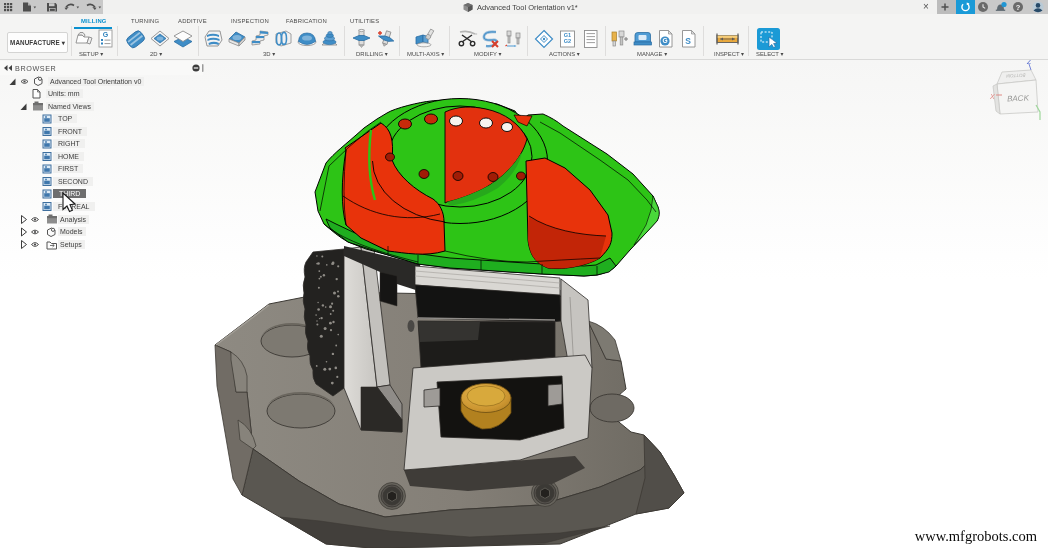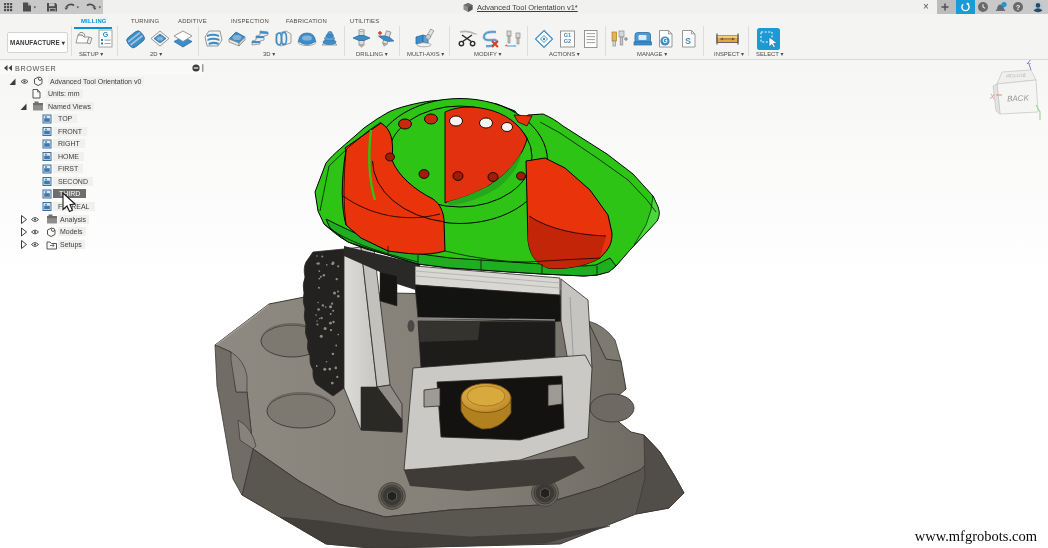--- a/index.html
+++ b/index.html
@@ -321,21 +321,21 @@
   <circle cx="1038" cy="5.4" r="2.3" fill="#274a68"></circle>
   <path d="M1033.5 10.5 q4.5 -4.5 9 0 q-4.5 3.5 -9 0 z" fill="#274a68"></path>
 </svg>
 </div>
 <div id="tab" class="abs">
   <svg class="abs" style="left:360px;top:3px" width="10" height="9" xmlns="http://www.w3.org/2000/svg">
     <path d="M5 0 L9.5 2 9.5 6.5 5 9 0.5 6.5 0.5 2 Z" fill="#8f8f8f"></path>
     <path d="M5 0 L9.5 2 5 4 0.5 2 Z" fill="#6e6e6e"></path>
     <path d="M5 4 L9.5 2 9.5 6.5 5 9 Z" fill="#555555"></path>
   </svg>
-  <span class="abs" style="left:374px;top:3px;text-decoration:underline;">Advanced Tool Orientation v1*</span>
+  <span class="abs" style="left:374px;top:3px;">Advanced Tool Orientation v1*</span>
   <span class="abs" style="left:820px;top:1px;font-size:10px;color:#555;">×</span>
 </div>
 <div id="toolbar" class="abs">
   <div id="manuf" class="abs">MANUFACTURE ▾</div>
   <span class="wtab" style="left:81px;color:#0a90cf;font-weight:bold;">MILLING</span>
   <span class="wtab" style="left:131px;">TURNING</span>
   <span class="wtab" style="left:178px;">ADDITIVE</span>
   <span class="wtab" style="left:231px;">INSPECTION</span>
   <span class="wtab" style="left:286px;">FABRICATION</span>
   <span class="wtab" style="left:350px;">UTILITIES</span>

